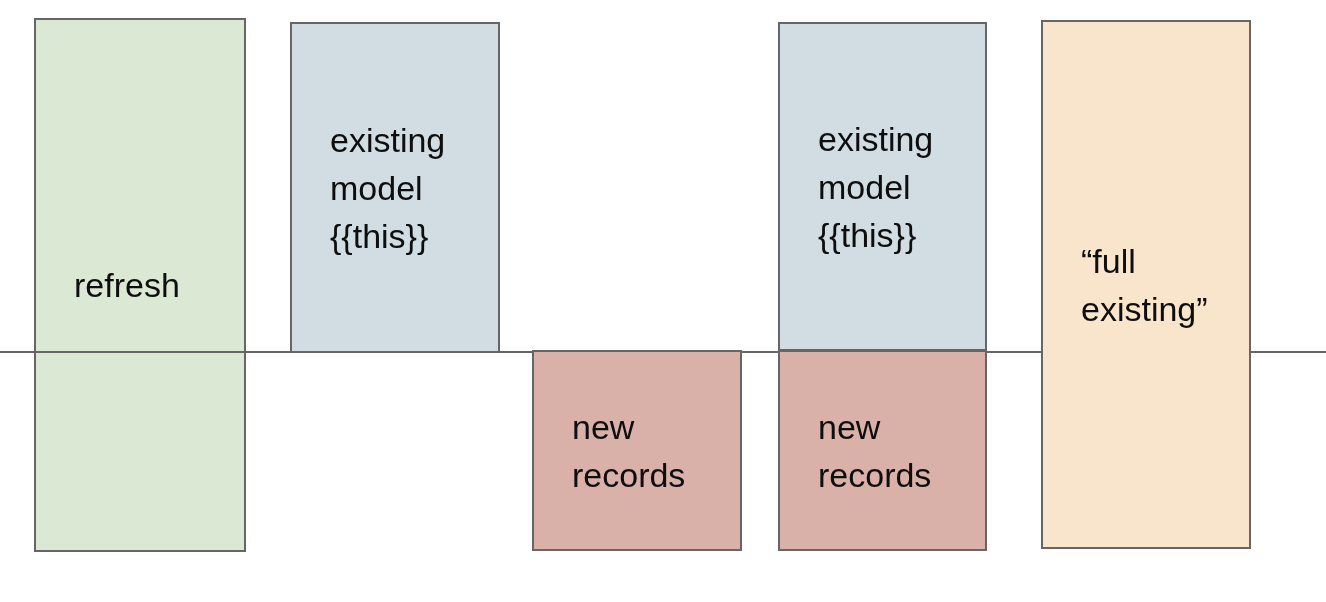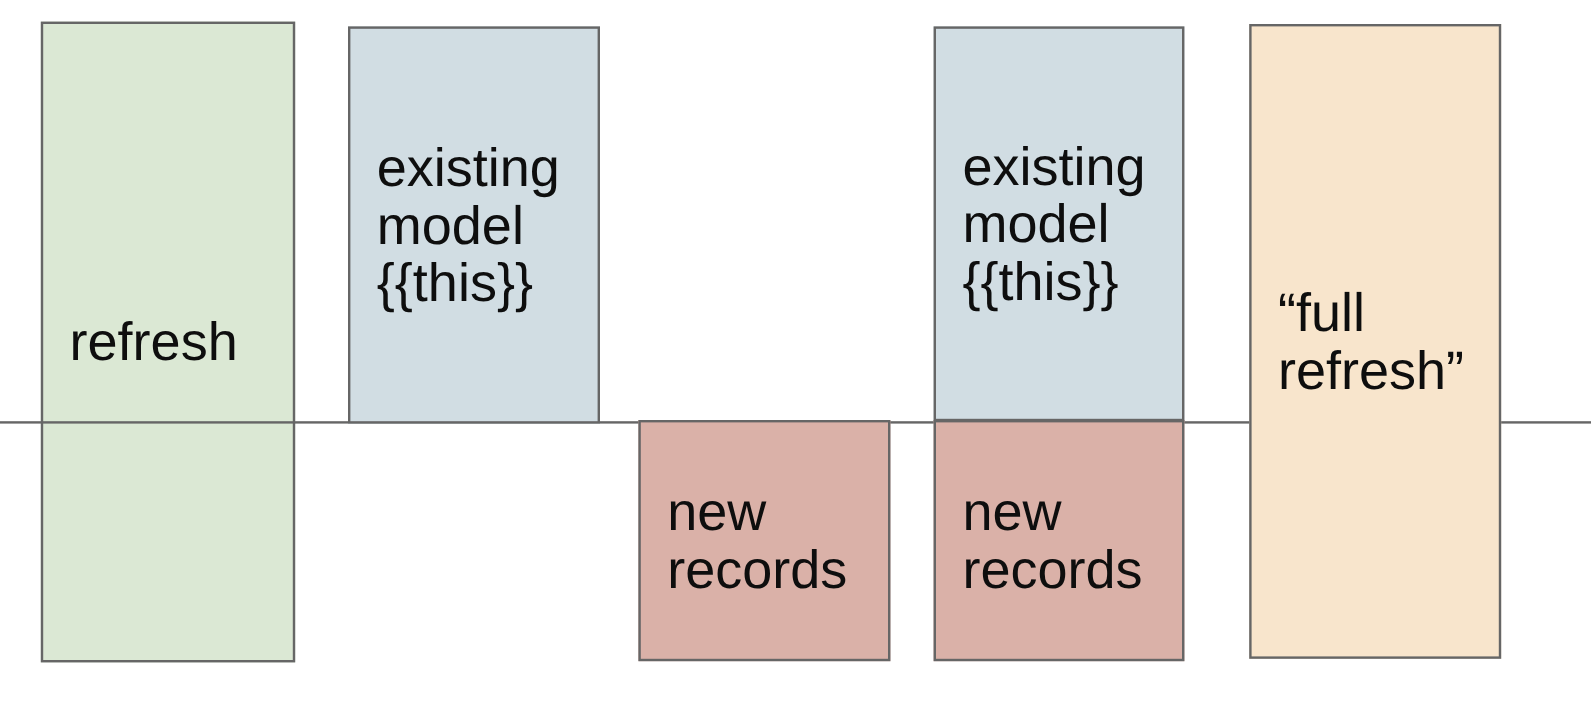--- a/index.html
+++ b/index.html
@@ -21,24 +21,24 @@
   }
   .box {
     position: absolute;
     box-sizing: border-box;
     border: 2px solid #666666;
     display: flex;
     align-items: center;
     z-index: 3;
   }
   .box .label {
-    font-size: 45px;
+    font-size: 34px;
     line-height: 48px;
     white-space: pre-line;
-    padding-left: 22px;
+    padding-left: 38px;
     padding-right: 6px;
     letter-spacing: 0;
   }
   
   .box-source  { left: 34px;   top: 18px;  width: 212px; height: 534px; z-index: 1; }
   .box-model1  { left: 290px;  top: 22px;  width: 210px; height: 331px; }
   .box-new1    { left: 532px;  top: 350px; width: 210px; height: 201px; }
   .box-model2  { left: 778px;  top: 22px;  width: 209px; height: 329px; }
   .box-new2    { left: 778px;  top: 350px; width: 209px; height: 201px; }
   .box-full    { left: 1041px; top: 20px;  width: 210px; height: 529px; }
@@ -71,16 +71,16 @@
 {{this}}</span>
   </div>
 
   <div class="box box-new2" style="background-color: rgb(218, 177, 168);">
     <span class="label">new
 records</span>
   </div>
 
   <div class="box box-full" style="background-color: rgb(248, 229, 204);">
     <span class="label">“full
-refresh”</span>
+existing”</span>
   </div>
 
 </div>
 
 </body></html>

